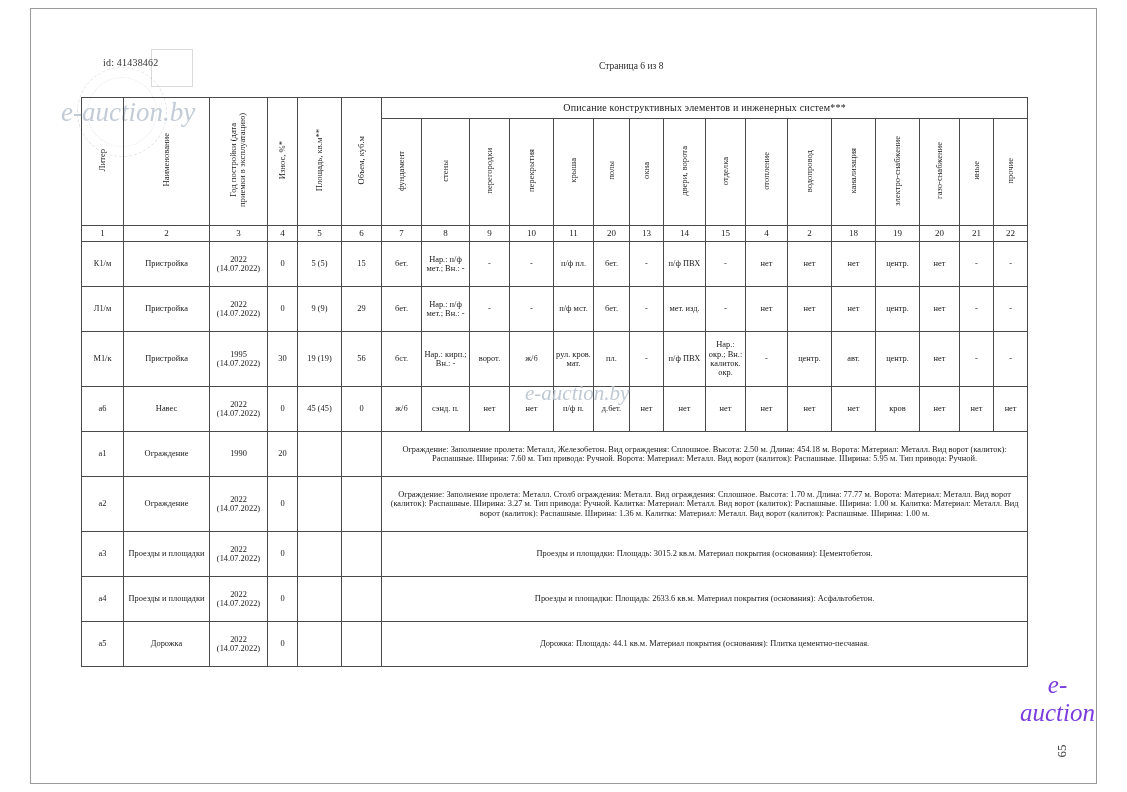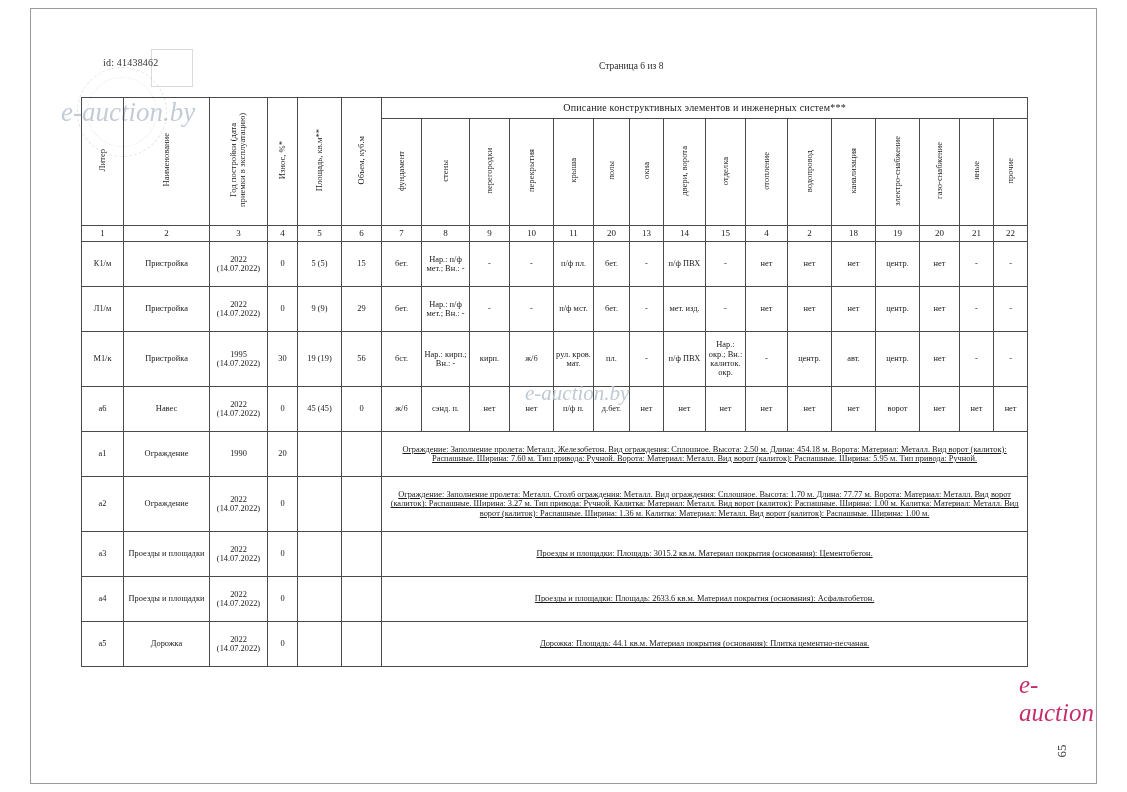--- a/index.html
+++ b/index.html
@@ -38,23 +38,24 @@
   .wm2{
     position:absolute;left:494px;top:372px;
     font-size:21px;color:#b9c4cf;
     font-style:italic;
     opacity:.9;
     z-index:6;
     pointer-events:none;
   }
   .wm3{
     position:absolute;left:988px;top:662px;
-    font-size:25px;color:#be185d;
+    font-size:25px;color:#6d28d9;
     font-style:italic;
     opacity:.9;
+    text-align:center;
   }
   .stamp{
     position:absolute;left:46px;top:58px;
     width:88px;height:88px;
     border-radius:50%;
     border:1px dashed rgba(120,130,150,.45);
     opacity:.45;
   }
   .stamp:after{
     content:"";position:absolute;left:9px;top:9px;right:9px;bottom:9px;
@@ -118,21 +119,20 @@
   .datarow td{
     height:42px;
     font-size:8.4px;
   }
   .datarow.tall td{ height:52px; }
   .desc{
     text-align:center;
     font-size:8.4px;
     padding:3px 6px;
     line-height:1.3;
-    text-decoration:underline;
   }
   .small{ font-size:8px; }
 </style>
 </head>
 <body>
 
 <div class="page">
 
   <div class="stamp"></div>
   <div class="scan-box"></div>
@@ -277,21 +277,21 @@
 
     <tr class="datarow tall">
       <td>М1/к</td>
       <td>Пристройка</td>
       <td class="small">1995 (14.07.2022)</td>
       <td>30</td>
       <td>19 (19)</td>
       <td>56</td>
       <td>бст.</td>
       <td>Нар.: кирп.; Вн.: -</td>
-      <td>кирп.</td>
+      <td>ворот.</td>
       <td>ж/б</td>
       <td>рул. кров. мат.</td>
       <td>пл.</td>
       <td>-</td>
       <td>п/ф ПВХ</td>
       <td>Нар.: окр.; Вн.: калиток. окр.</td>
       <td>-</td>
       <td>центр.</td>
       <td>авт.</td>
       <td>центр.</td>
@@ -312,21 +312,21 @@
       <td>нет</td>
       <td>нет</td>
       <td>п/ф п.</td>
       <td>д.бет.</td>
       <td>нет</td>
       <td>нет</td>
       <td>нет</td>
       <td>нет</td>
       <td>нет</td>
       <td>нет</td>
-      <td>ворот</td>
+      <td>кров</td>
       <td>нет</td>
       <td>нет</td>
       <td>нет</td>
     </tr>
 
     <tr class="datarow">
       <td>а1</td>
       <td>Ограждение</td>
       <td class="small">1990</td>
       <td>20</td>

